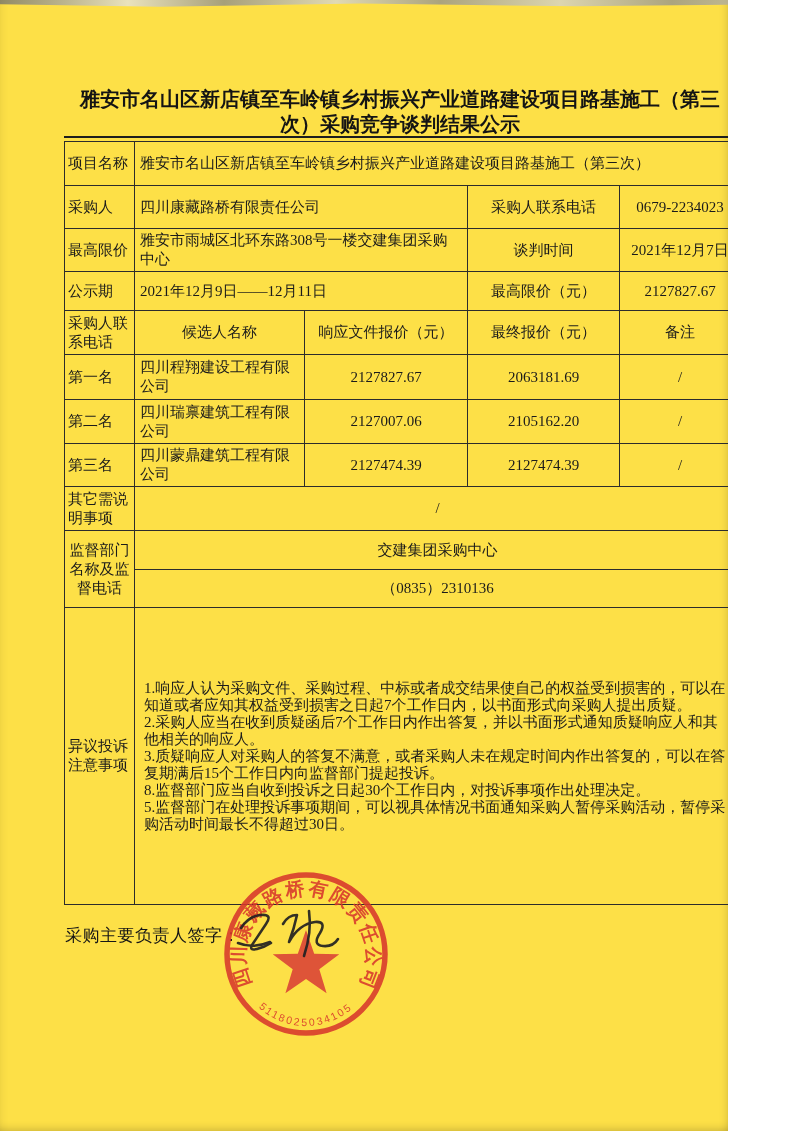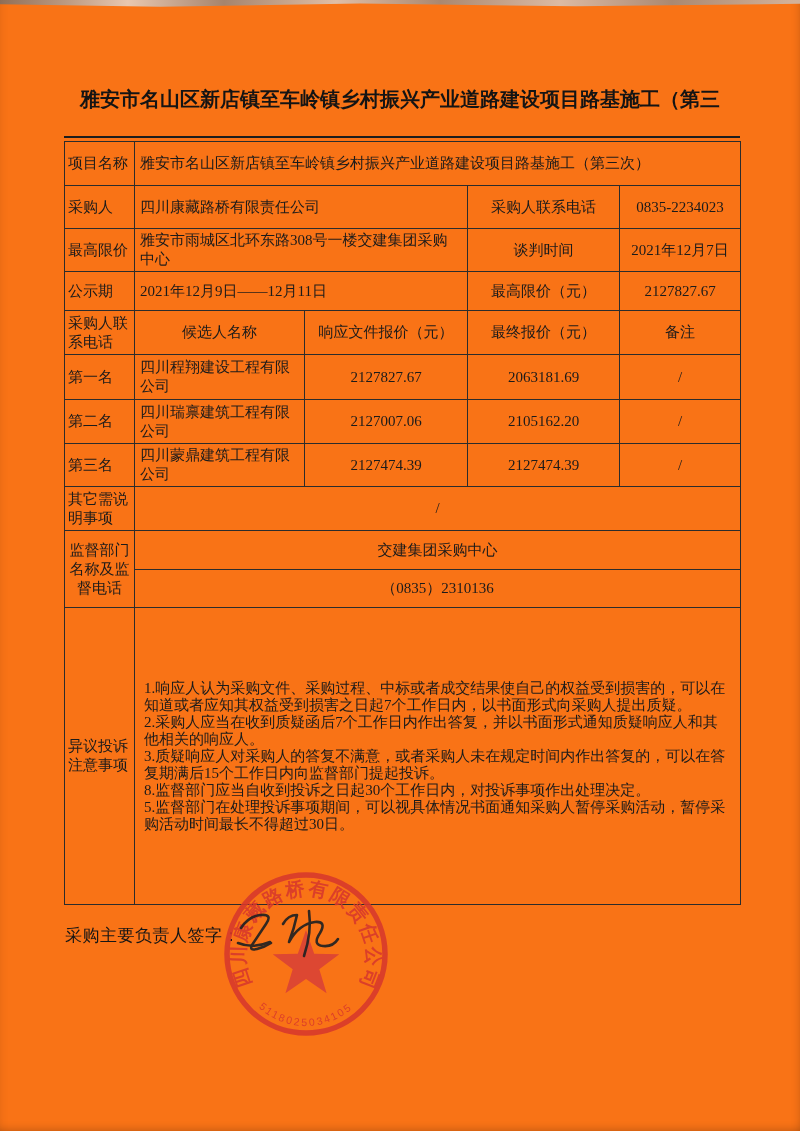--- a/index.html
+++ b/index.html
@@ -1,21 +1,21 @@
 <!DOCTYPE html>
 <html><head>
 <meta charset="utf-8">
 <style>
   * { margin: 0; padding: 0; box-sizing: border-box; }
   html, body { background: #ffffff; }
   body { font-family: "Liberation Serif", serif; color: #1e1e1e; }
   .page {
     position: relative;
-    width: 800px; height: 1131px;
-    background: #f97316;
+    width: 728px; height: 1131px;
+    background: #fde047;
     overflow: hidden;
     box-shadow:
       inset -8px 0 10px -8px rgba(0,0,0,.18),
       inset 8px 0 10px -8px rgba(0,0,0,.10),
       inset 0 -9px 10px -8px rgba(0,0,0,.22);
   }
   .scan-edge-top {
     position: absolute; top: 0; left: 0; width: 800px; height: 7px;
     background: linear-gradient(90deg,#6e6e6e 0%,#a5a5a5 8%,#e3e3e3 16%,#8a8a8a 28%,#d7d7d7 42%,#8f8f8f 55%,#d2d2d2 70%,#909090 84%,#c9c9c9 100%);
     opacity: .75;
@@ -57,41 +57,42 @@
 </style>
 </head>
 <body>
 
 <div class="page">
 
   <div class="scan-edge-top"></div>
 
   <h1 class="title">
     <span>雅安市名山区新店镇至车岭镇乡村振兴产业道路建设项目路基施工（第三</span>
+    <span>次）采购竞争谈判结果公示</span>
   </h1>
   <div class="title-rule"></div>
 
   <table class="doc-table">
     <colgroup>
       <col style="width:70px">
         <col style="width:170px">
         <col style="width:163px">
         <col style="width:152px">
         <col style="width:121px">
     </colgroup>
     <tbody>
       <tr style="height:44px">
         <td class="lbl">项目名称</td>
         <td colspan="4">雅安市名山区新店镇至车岭镇乡村振兴产业道路建设项目路基施工（第三次）</td>
       </tr>
       <tr style="height:43px">
         <td class="lbl">采购人</td>
         <td colspan="2">四川康藏路桥有限责任公司</td>
         <td class="ctr">采购人联系电话</td>
-        <td class="ctr">0835-2234023</td>
+        <td class="ctr">0679-2234023</td>
       </tr>
       <tr style="height:43px">
         <td class="lbl">最高限价</td>
         <td colspan="2">雅安市雨城区北环东路308号一楼交建集团采购中心</td>
         <td class="ctr">谈判时间</td>
         <td class="ctr">2021年12月7日</td>
       </tr>
       <tr style="height:39px">
         <td class="lbl">公示期</td>
         <td colspan="2">2021年12月9日——12月11日</td>

